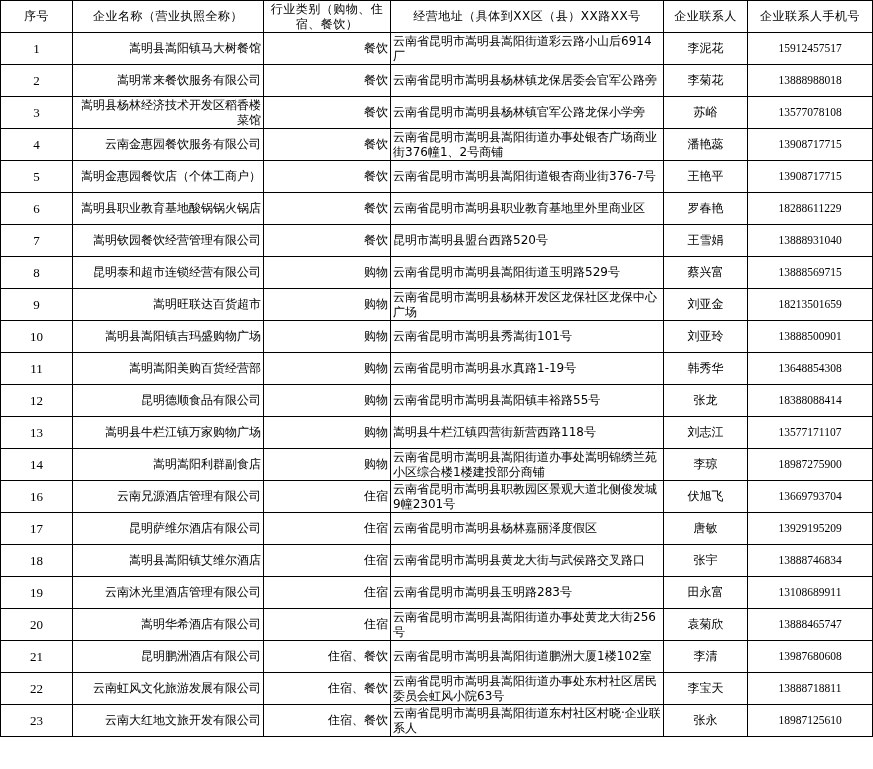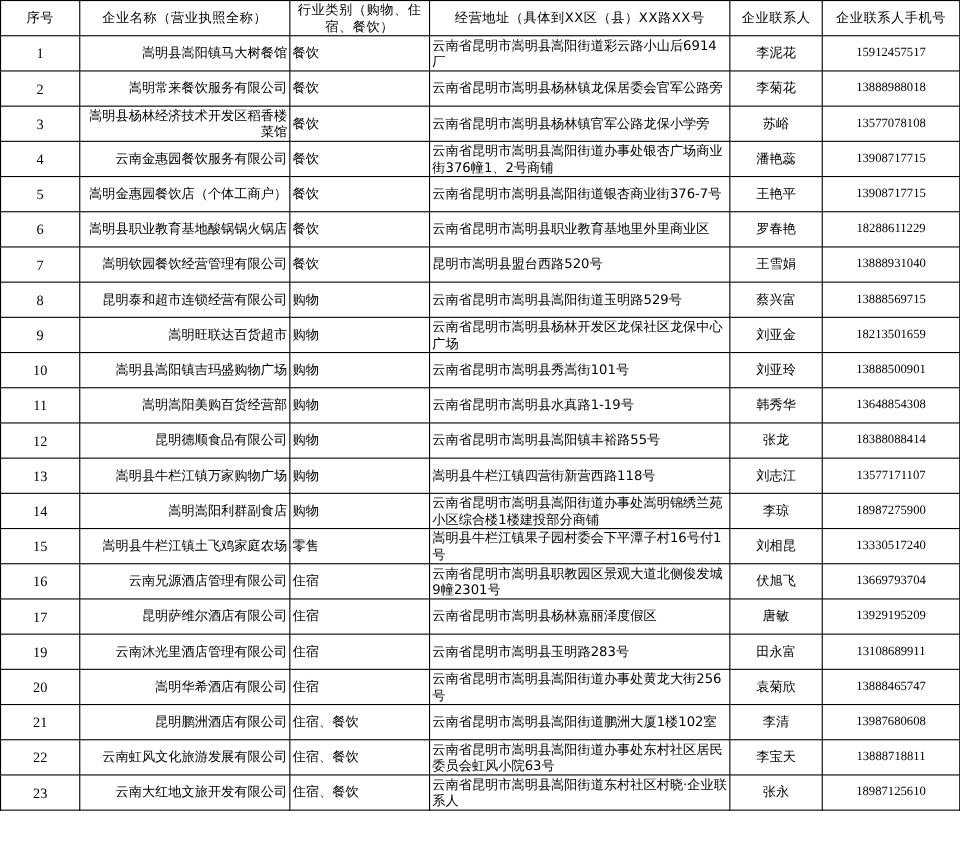--- a/index.html
+++ b/index.html
@@ -18,21 +18,21 @@
     padding: 0 2px;
     overflow: hidden;
     line-height: 15px;
     font-weight: normal;
     vertical-align: middle;
   }
   table.grid th { text-align: center; height: 31px; font-size: 12px; letter-spacing: 0.5px; }
   table.grid td { height: 31px; }
   .c-no { text-align: center; font-family: "Liberation Serif", serif; font-size: 13px; }
   .c-name { text-align: right; }
-  .c-cat { text-align: left; }
+  .c-cat { text-align: right; }
   .c-addr { text-align: left; }
   .c-contact { text-align: center; }
   .c-phone { text-align: center; font-family: Liberation Serif, serif; font-size: 11.5px; }
 </style>
 </head>
 <body>
 
 <table class="grid">
   <colgroup>
     <col style="width:72px">
@@ -159,42 +159,42 @@
       </tr>
     <tr>
         <td class="c-no">14</td>
         <td class="c-name">嵩明嵩阳利群副食店</td>
         <td class="c-cat">购物</td>
         <td class="c-addr">云南省昆明市嵩明县嵩阳街道办事处嵩明锦绣兰苑小区综合楼1楼建投部分商铺</td>
         <td class="c-contact">李琼</td>
         <td class="c-phone">18987275900</td>
       </tr>
     <tr>
-        <td class="c-no">15</td>
-        <td class="c-name">嵩明县牛栏江镇土飞鸡家庭农场</td>
-        <td class="c-cat">零售</td>
-        <td class="c-addr">嵩明县牛栏江镇果子园村委会下平潭子村16号付1号</td>
-        <td class="c-contact">刘相昆</td>
-        <td class="c-phone">13330517240</td>
-      </tr>
-    <tr>
         <td class="c-no">16</td>
         <td class="c-name">云南兄源酒店管理有限公司</td>
         <td class="c-cat">住宿</td>
         <td class="c-addr">云南省昆明市嵩明县职教园区景观大道北侧俊发城9幢2301号</td>
         <td class="c-contact">伏旭飞</td>
         <td class="c-phone">13669793704</td>
       </tr>
     <tr>
         <td class="c-no">17</td>
         <td class="c-name">昆明萨维尔酒店有限公司</td>
         <td class="c-cat">住宿</td>
         <td class="c-addr">云南省昆明市嵩明县杨林嘉丽泽度假区</td>
         <td class="c-contact">唐敏</td>
         <td class="c-phone">13929195209</td>
+      </tr>
+    <tr>
+        <td class="c-no">18</td>
+        <td class="c-name">嵩明县嵩阳镇艾维尔酒店</td>
+        <td class="c-cat">住宿</td>
+        <td class="c-addr">云南省昆明市嵩明县黄龙大街与武侯路交叉路口</td>
+        <td class="c-contact">张宇</td>
+        <td class="c-phone">13888746834</td>
       </tr>
     <tr>
         <td class="c-no">19</td>
         <td class="c-name">云南沐光里酒店管理有限公司</td>
         <td class="c-cat">住宿</td>
         <td class="c-addr">云南省昆明市嵩明县玉明路283号</td>
         <td class="c-contact">田永富</td>
         <td class="c-phone">13108689911</td>
       </tr>
     <tr>

